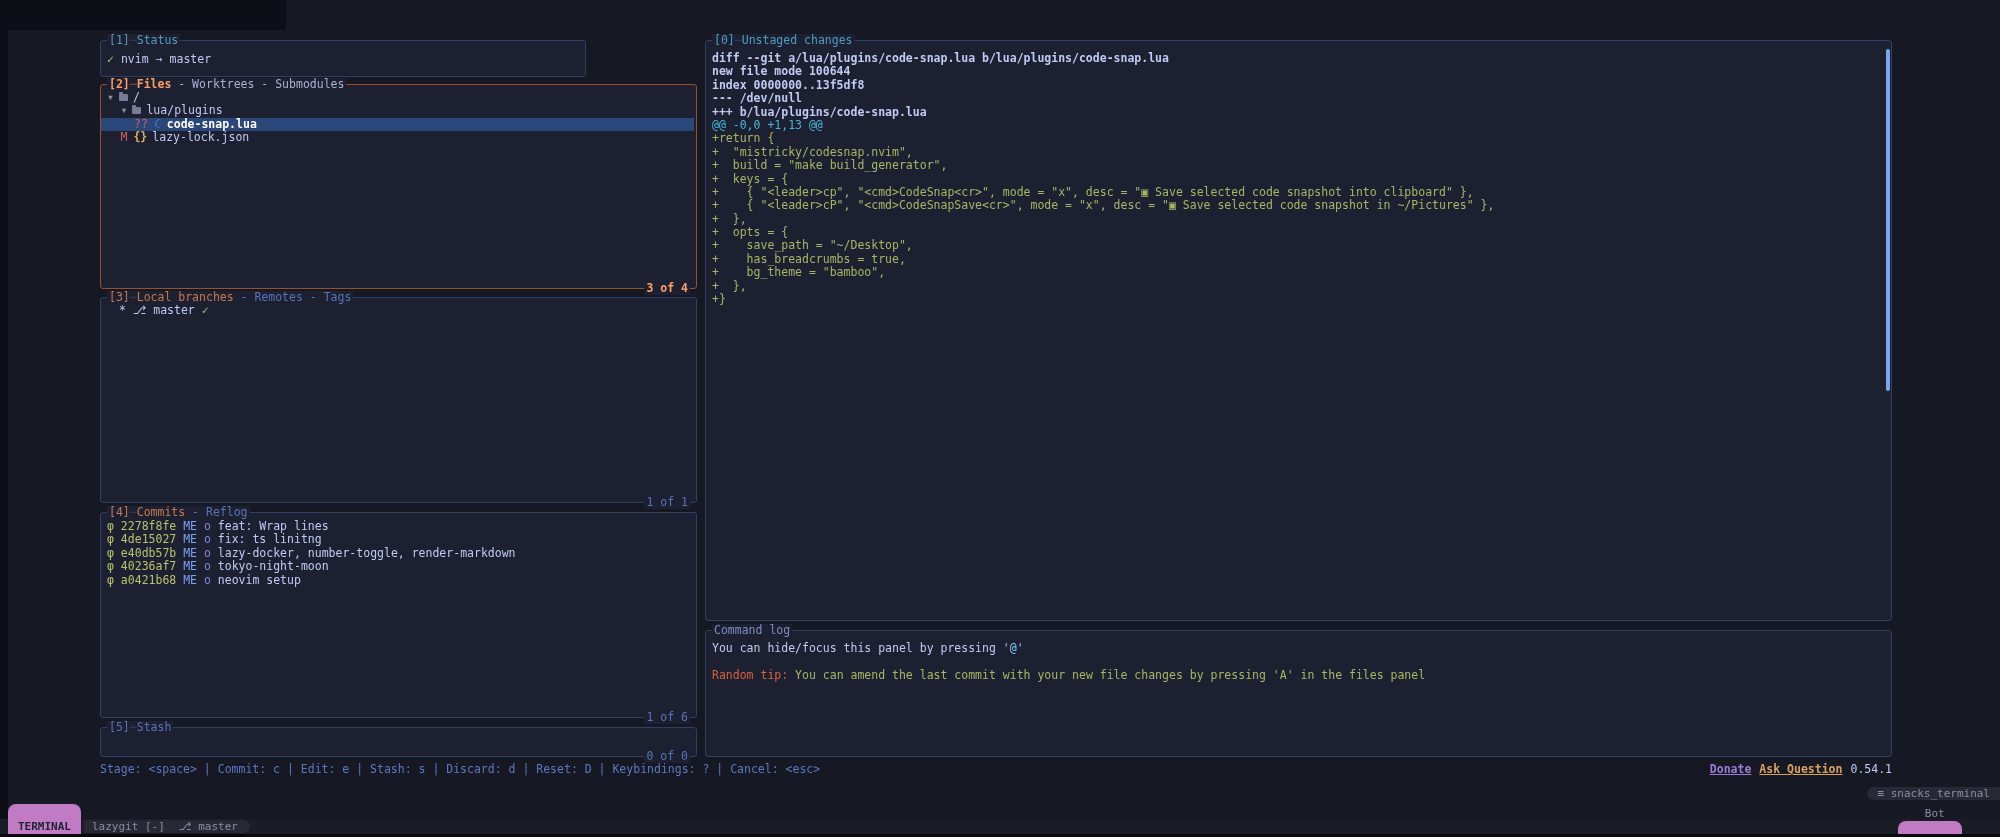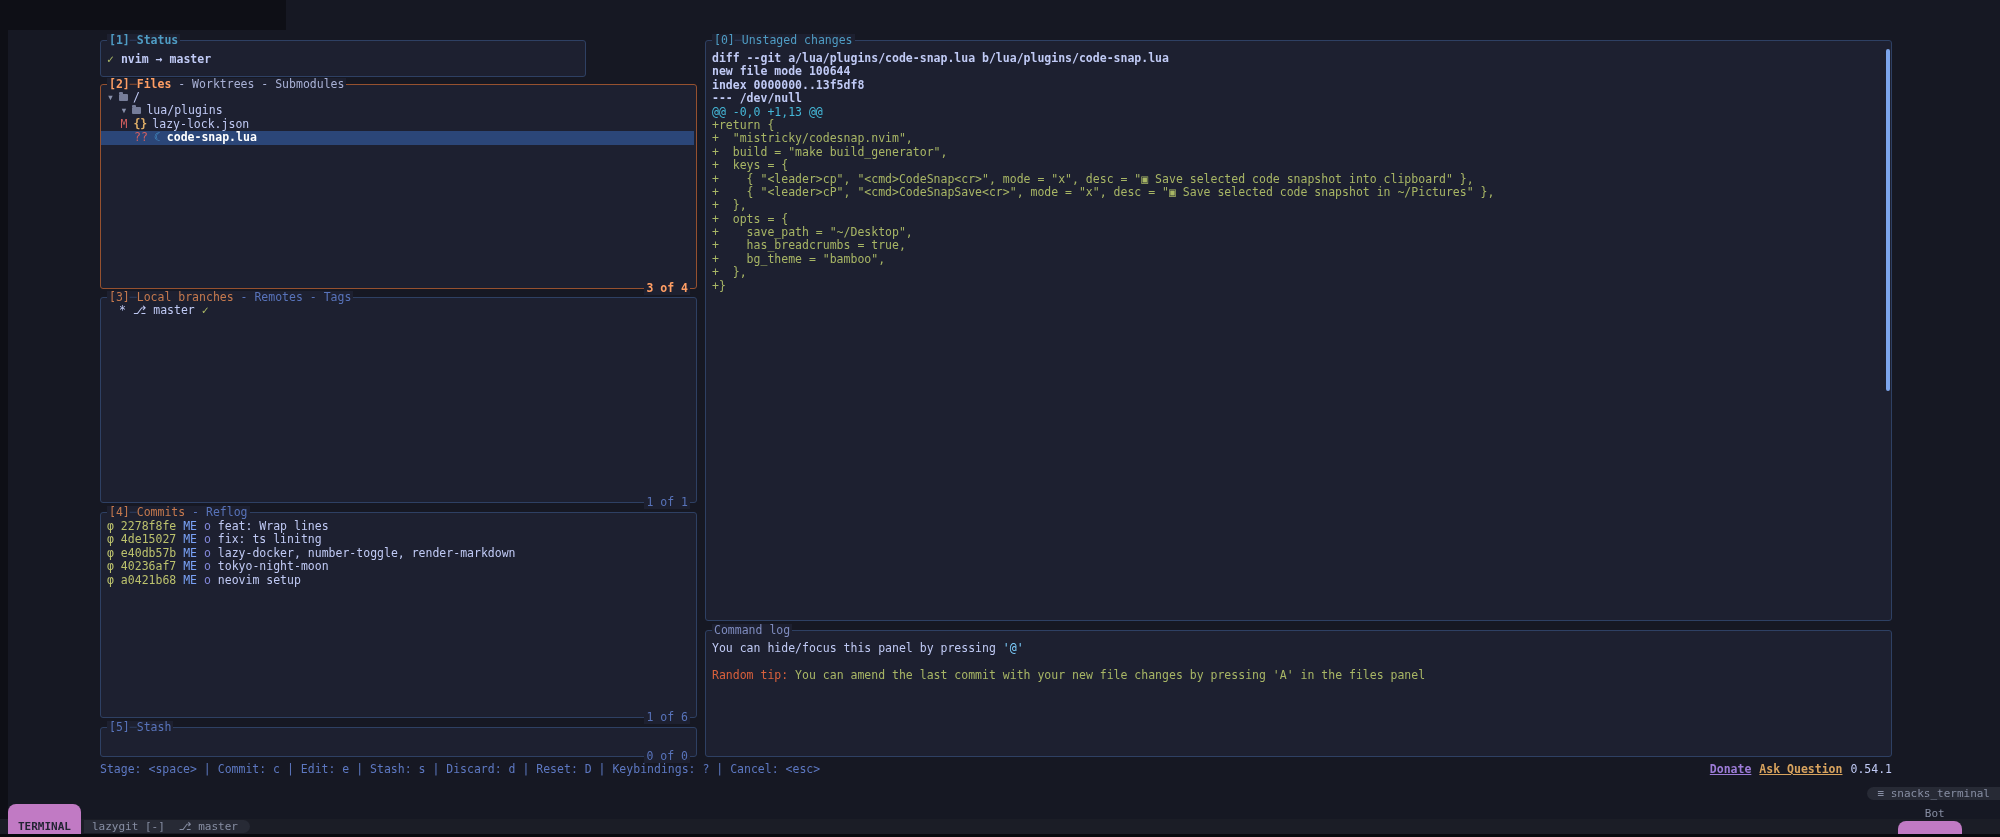--- a/index.html
+++ b/index.html
@@ -9,21 +9,21 @@
   .block-topleft{position:absolute;left:0;top:0;width:286px;height:30px;background:var(--darkStrip);}
   .left-strip{position:absolute;left:0;top:30px;width:8px;height:789px;background:var(--darkStrip);}
   .bottom-strip{position:absolute;left:0;top:834px;width:2000px;height:3px;background:var(--black);}
 
   .panel{position:absolute;background:var(--panelBg);border:1px solid var(--borderInactive);border-radius:3px;box-sizing:border-box;}
   .panel.focused{border-color:var(--borderActive);}
   .p-title{position:absolute;top:-7px;left:6px;background:var(--panelBg);padding:0 2px;white-space:pre;}
   .p-count{position:absolute;bottom:-7px;right:6px;background:var(--panelBg);padding:0 2px;white-space:pre;}
   .p-body{position:absolute;left:0;right:2px;}
 
-  #p-status{left:100px;top:40px;width:486px;height:37px;font-weight:bold;}
+  #p-status{left:100px;top:40px;width:486px;height:37px;}
   #p-files{left:100px;top:84px;width:597px;height:205px;}
   #p-branches{left:100px;top:297px;width:597px;height:206px;}
   #p-commits{left:100px;top:512px;width:597px;height:206px;}
   #p-stash{left:100px;top:727px;width:597px;height:30px;}
   #p-unstaged{left:705px;top:40px;width:1187px;height:581px;}
   #p-cmdlog{left:705px;top:630px;width:1187px;height:127px;}
 
   .status-body{top:12px;padding-left:6px;white-space:pre;}
   .files-body{top:6px;}
   .branches-body{top:6px;}
@@ -90,22 +90,22 @@
   <div class="panel" id="p-status">
     <div class="p-title"><span class="tp-cyan">[1]</span><span class="tp-dashB">─</span><span class="tp-cyan">Status</span></div>
     <div class="p-body status-body"><span class="c-green sp">✓</span><span class="c-fg sp">nvim</span><span class="c-fg sp">→</span><span class="c-fg">master</span></div>
   </div>
 
   <div class="panel focused" id="p-files">
     <div class="p-title"><span class="tp-orangeBright">[2]</span><span class="tp-dashO">─</span><span class="tp-orangeBright">Files</span><span class="tp-fg"> - Worktrees - Submodules</span></div>
     <div class="p-body files-body" id="files-rows">
         <div class="file-row" style="padding-left: 6px;"><span class="tree-arrow">▾</span><span class="folder-ic"></span><span class="fname">/</span></div>
         <div class="file-row" style="padding-left: 19.5px;"><span class="tree-arrow">▾</span><span class="folder-ic"></span><span class="fname">lua/plugins</span></div>
+        <div class="file-row selected" style="padding-left: 33px;"><span class="fstatus">??</span><span class="fic-moon">☾</span><span class="fname">code-snap.lua</span></div>
         <div class="file-row" style="padding-left: 19.5px;"><span class="fstatus">M</span><span class="fic-json">{}</span><span class="fname">lazy-lock.json</span></div>
-        <div class="file-row selected" style="padding-left: 33px;"><span class="fstatus">??</span><span class="fic-moon">☾</span><span class="fname">code-snap.lua</span></div>
       </div>
     <div class="p-count cnt-orange">3 of 4</div>
   </div>
 
   <div class="panel" id="p-branches">
     <div class="p-title"><span class="tp-orange">[3]</span><span class="tp-dashB">─</span><span class="tp-orange">Local branches</span><span class="tp-blue"> - Remotes - Tags</span></div>
     <div class="p-body branches-body">
       <div class="branch-row" style="padding-left:18px;"><span class="c-fg sp">*</span><span class="c-fg sp">⎇</span><span class="c-fg sp">master</span><span class="c-green">✓</span></div>
     </div>
     <div class="p-count cnt-blue">1 of 1</div>
@@ -128,20 +128,21 @@
     <div class="p-count cnt-blue">0 of 0</div>
   </div>
 
   <div class="panel" id="p-unstaged">
     <div class="p-title"><span class="tp-cyan">[0]</span><span class="tp-dashB">─</span><span class="tp-cyan">Unstaged changes</span></div>
     <div class="p-body diff-body" id="diff-lines">
         <div class="dl hdr">diff --git a/lua/plugins/code-snap.lua b/lua/plugins/code-snap.lua</div>
         <div class="dl hdr">new file mode 100644</div>
         <div class="dl hdr">index 0000000..13f5df8</div>
         <div class="dl hdr">--- /dev/null</div>
+        <div class="dl hdr">+++ b/lua/plugins/code-snap.lua</div>
         <div class="dl hunk">@@ -0,0 +1,13 @@</div>
         <div class="dl add">+return {</div>
         <div class="dl add">+  "mistricky/codesnap.nvim",</div>
         <div class="dl add">+  build = "make build_generator",</div>
         <div class="dl add">+  keys = {</div>
         <div class="dl add">+    { "&lt;leader&gt;cp", "&lt;cmd&gt;CodeSnap&lt;cr&gt;", mode = "x", desc = "▣ Save selected code snapshot into clipboard" },</div>
         <div class="dl add">+    { "&lt;leader&gt;cP", "&lt;cmd&gt;CodeSnapSave&lt;cr&gt;", mode = "x", desc = "▣ Save selected code snapshot in ~/Pictures" },</div>
         <div class="dl add">+  },</div>
         <div class="dl add">+  opts = {</div>
         <div class="dl add">+    save_path = "~/Desktop",</div>

